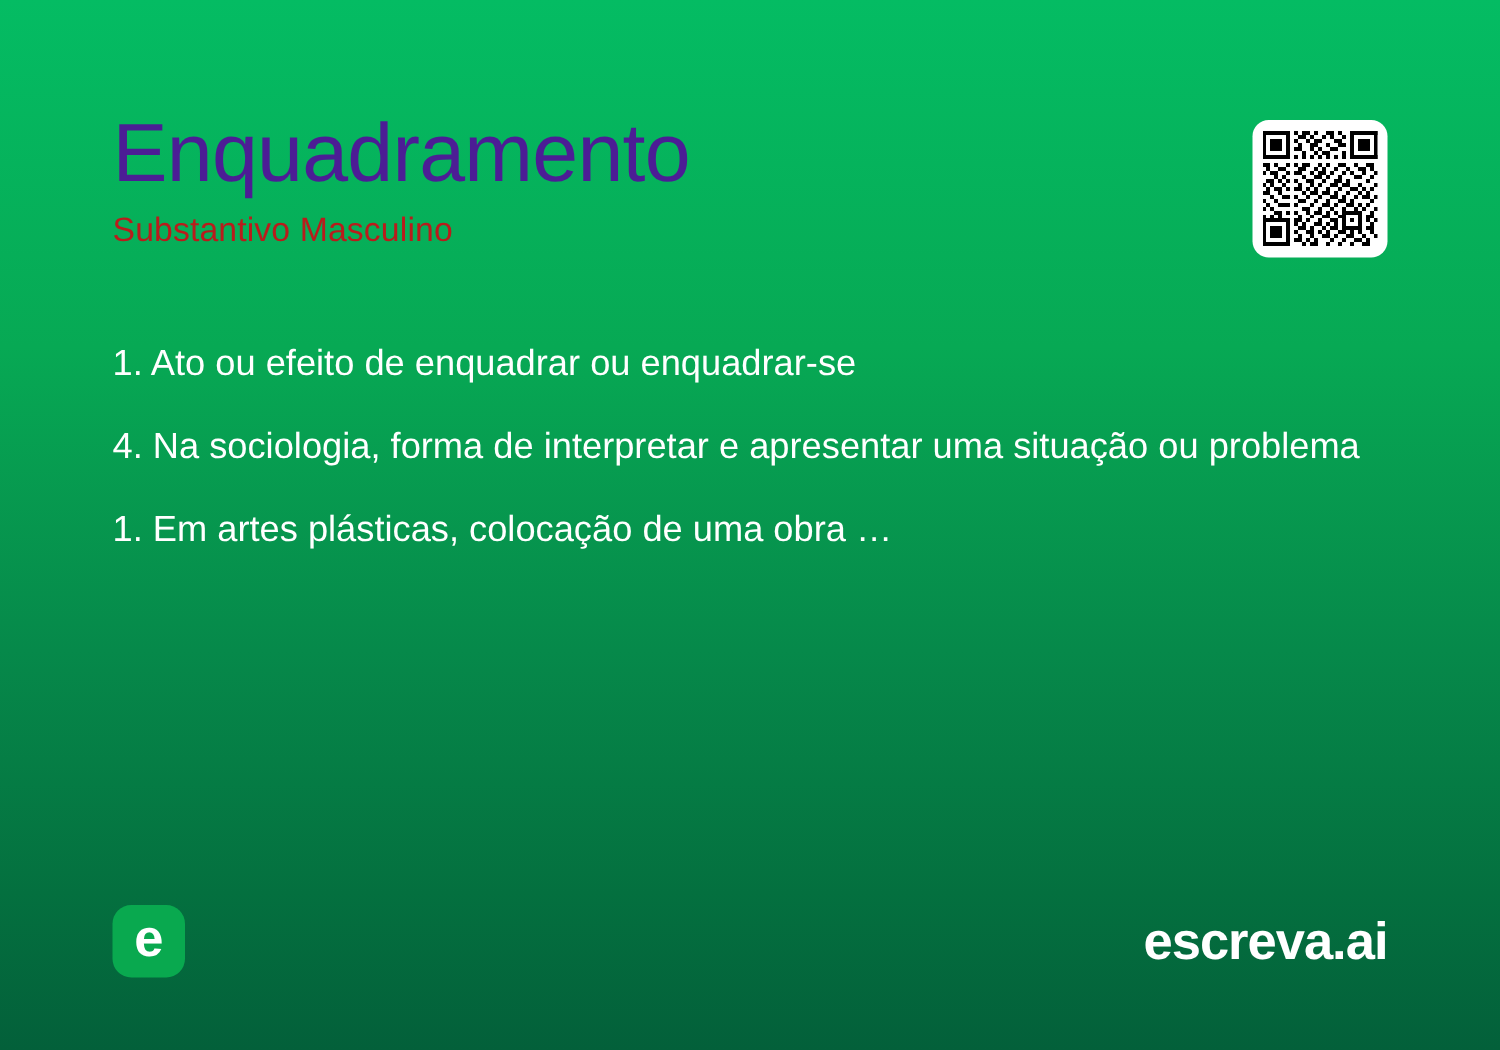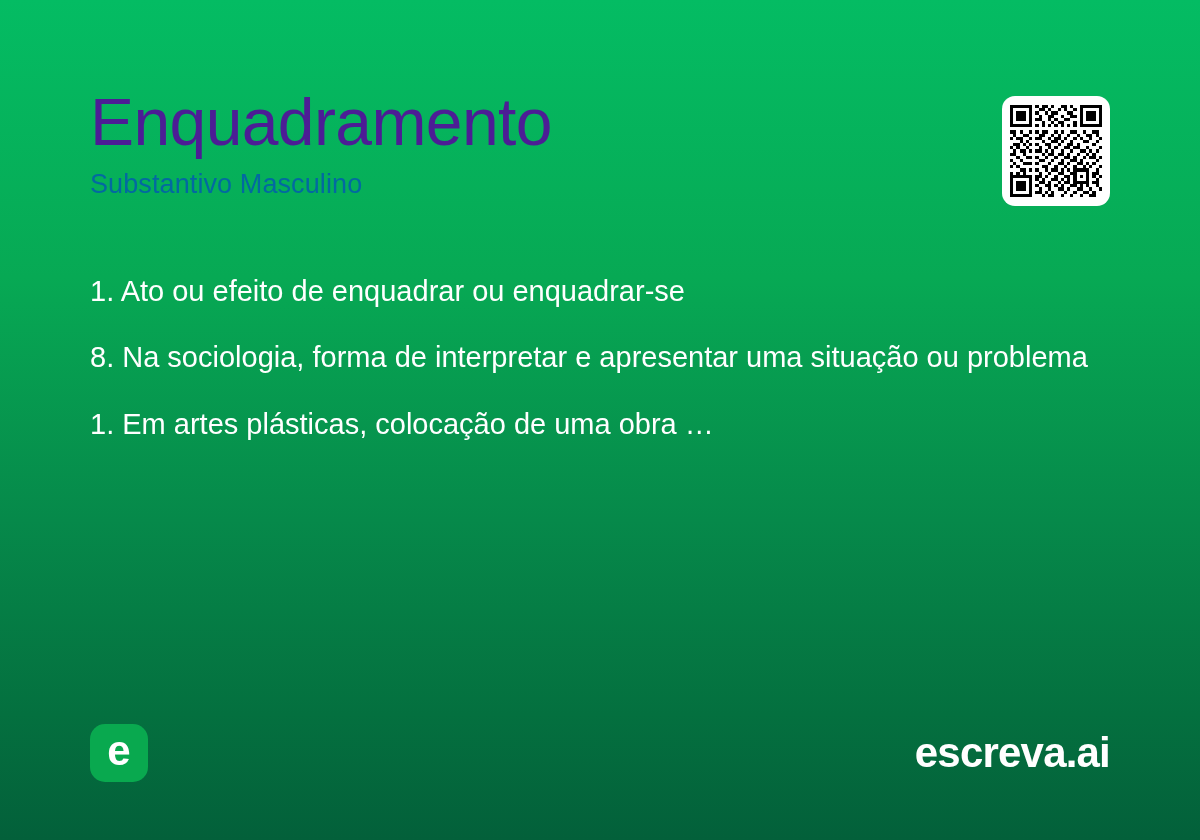--- a/index.html
+++ b/index.html
@@ -35,21 +35,21 @@
     letter-spacing: -0.6px;
     line-height: 1.05;
     color: #4c1d95;
   }
 
   .word-class {
     margin-top: 12px;
     font-size: 27px;
     font-weight: 400;
     letter-spacing: 0.1px;
-    color: #0369a1;
+    color: #b91c1c;
   }
 
   
   .qr-card {
     position: absolute;
     top: 8px;
     right: 0;
     width: 108px;
     height: 110px;
     background: #ffffff;
@@ -361,21 +361,21 @@
             <rect x="19" y="28" width="1" height="1"></rect>
           <rect x="22" y="28" width="1" height="1"></rect>
             <rect x="25" y="28" width="2" height="1"></rect>
         </g>
       </svg>
     </div>
   </div>
 
   <div class="definitions">
     <p class="definition">1. Ato ou efeito de enquadrar ou enquadrar-se</p>
-    <p class="definition">8. Na sociologia, forma de interpretar e apresentar uma situação ou problema</p>
+    <p class="definition">4. Na sociologia, forma de interpretar e apresentar uma situação ou problema</p>
     <p class="definition">1. Em artes plásticas, colocação de uma obra …</p>
   </div>
 
   <div class="footer">
     <div class="logo-mark">
       <span>e</span>
     </div>
     <div class="brand">escreva.ai</div>
   </div>
 

